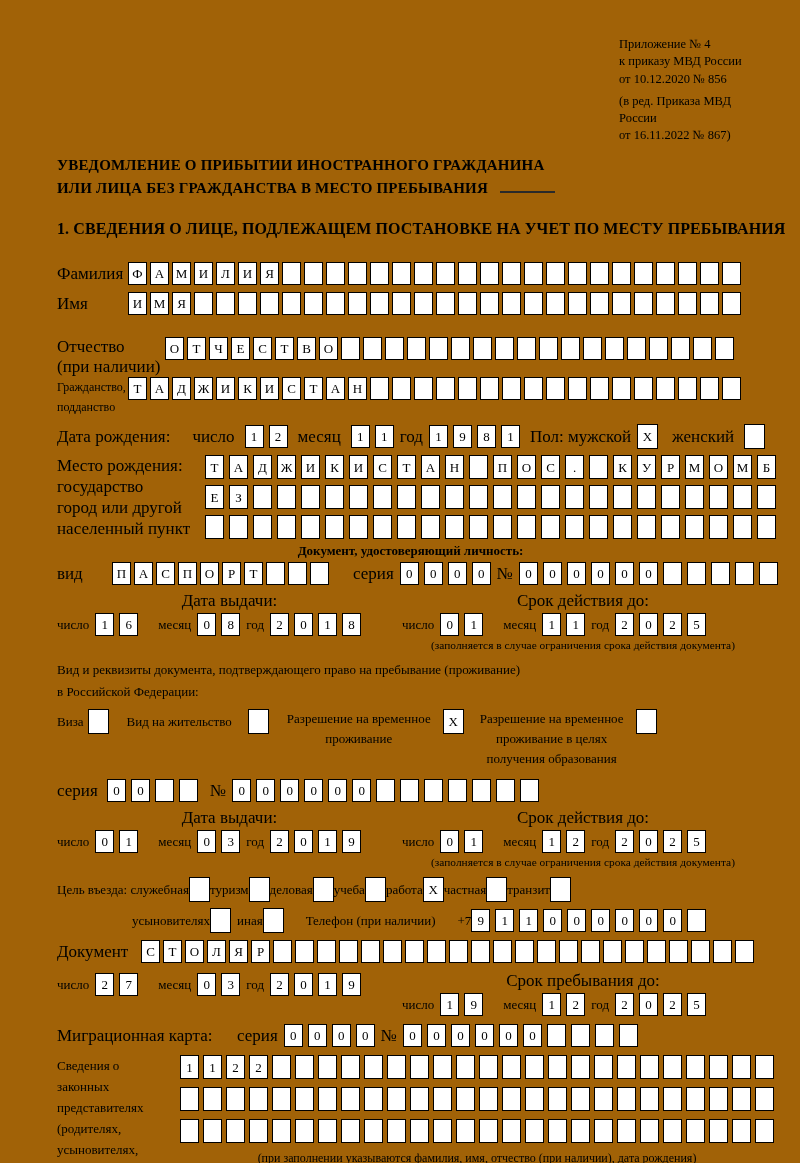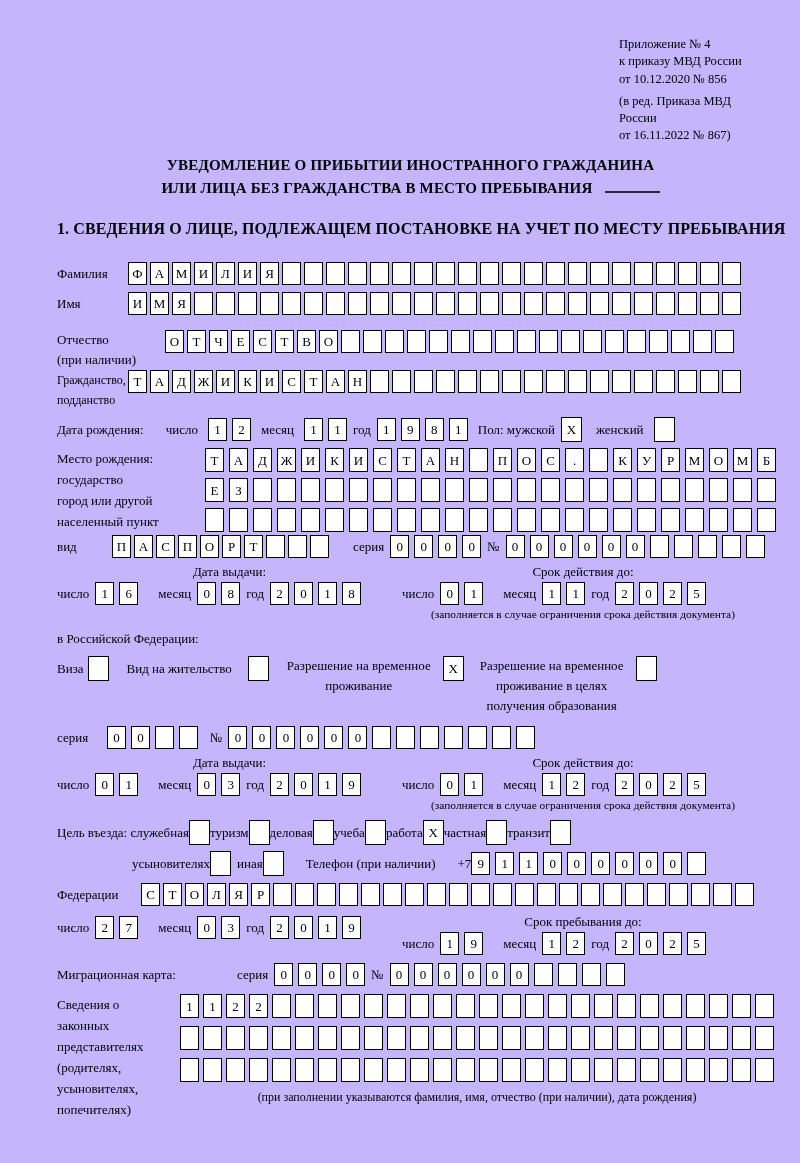--- a/index.html
+++ b/index.html
@@ -2,54 +2,54 @@
 <html lang="ru"><head>
 <meta charset="utf-8">
 <style>
   * { margin:0; padding:0; box-sizing:border-box; }
   html,body { background:#ffffff; }
   body {
     width:800px; height:1163px;
     font-family:"Liberation Serif","DejaVu Serif",serif;
     color:#000;
   }
-  .page { position:relative; width:800px; height:1163px; padding:36px 36px 0 57px; overflow:hidden; background:#c4b5fd; }
+  .page { position:relative; width:800px; height:1163px; padding:36px 36px 0 57px; overflow:hidden; background:#a16207; }
 
   
   .appendix { margin-left:562px; font-size:12.5px; line-height:1.38; }
   .appendix .gap { margin-top:5px; }
   .forma { text-align:right; font-weight:bold; font-size:14px; margin-top:14px; letter-spacing:.4px; }
 
-  .title { text-align:center; font-weight:bold; font-size:15px; margin-top:9px; line-height:1.55; letter-spacing:.2px; }
+  .title { font-weight:bold; font-size:15px; margin-top:9px; line-height:1.55; letter-spacing:.2px; }
   .uline { display:inline-block; width:55px; border-bottom:2px solid #2a2a2a; margin-left:12px; }
 
   .section-head { font-weight:bold; font-size:16px; margin-top:20px; letter-spacing:.1px; white-space:nowrap; }
 
   .frow { display:flex; align-items:center; margin-top:7px; font-size:13px; }
   .frow.top { align-items:flex-start; }
-  .flabel { flex:0 0 auto; font-size:13px; white-space:nowrap; }
+  .flabel { flex:0 0 auto; font-size:17px; white-space:nowrap; }
   .lbl2 { line-height:20px; }
 
   .cells { display:flex; gap:3px; flex:0 0 auto; }
   .cell { flex:0 0 auto; width:19px; height:23px; border:1.6px solid #000;
           display:flex; align-items:center; justify-content:center;
           font-size:13px; line-height:1; background:#fff; }
   .cells-wide { gap:5px; } .cells-wide .cell { width:19px; height:24px; }
   .cells-mid  { gap:4px; } .cells-mid  .cell { width:19px; height:24px; }
   .dcells { display:flex; gap:5px; }
 
   .checkbox { flex:0 0 auto; width:21px; height:25px; border:1.6px solid #000;
           display:flex; align-items:center; justify-content:center; font-size:13px; background:#fff; }
 
   .center-bold { text-align:center; font-weight:bold; font-size:13px; margin-top:4px; }
 
   .daterow { display:flex; margin-top:6px; }
   .dategrp { width:345px; }
   .dategrp.rightg { flex:1; }
-  .dhead { text-align:center; font-size:13px; }
+  .dhead { text-align:center; font-size:17px; }
   .dfields { display:flex; align-items:center; gap:6px; font-size:13px; margin-top:2px; }
   .gsp { width:8px; flex:0 0 auto; }
   .small-note { font-size:11.4px; text-align:center; white-space:nowrap; margin-top:3px; }
 
   .plain { font-size:13px; line-height:22px; margin-top:8px; }
 
   .visarow { display:flex; align-items:flex-start; margin-top:6px; font-size:13px; }
   .vopt { text-align:center; line-height:20px; }
   .visarow .checkbox { margin-top:0; }
 
@@ -145,21 +145,21 @@
         <span class="cell"></span>
         <span class="cell"></span>
         <span class="cell"></span>
         <span class="cell"></span>
         <span class="cell"></span>
         <span class="cell"></span>
         <span class="cell"></span>
       </div>
   </div>
 
-  <div class="frow top" style="margin-top:15px">
+  <div class="frow top" style="margin-top:22px">
     <div class="flabel lbl2" style="width:108px">
       <div>Отчество</div>
       <div>(при наличии)</div>
     </div>
     <div class="cells">
         <span class="cell">О</span>
         <span class="cell">Т</span>
         <span class="cell">Ч</span>
         <span class="cell">Е</span>
         <span class="cell">С</span>
@@ -331,20 +331,21 @@
           <span class="cell"></span>
           <span class="cell"></span>
           <span class="cell"></span>
           <span class="cell"></span>
           <span class="cell"></span>
           <span class="cell"></span>
         </div>
     </div>
   </div>
 
+  <div class="center-bold">Документ, удостоверяющий личность:</div>
 
   <div class="frow" style="margin-top:3px">
     <span class="flabel" style="width:55px">вид</span>
     <span class="cells">
         <span class="cell">П</span>
         <span class="cell">А</span>
         <span class="cell">С</span>
         <span class="cell">П</span>
         <span class="cell">О</span>
         <span class="cell">Р</span>
@@ -420,20 +421,21 @@
             <span class="cell">0</span>
             <span class="cell">2</span>
             <span class="cell">5</span>
           </span>
       </div>
       <div class="small-note">(заполняется в случае ограничения срока действия документа)</div>
     </div>
   </div>
 
   <div class="plain">
+    <div>Вид и реквизиты документа, подтверждающего право на пребывание (проживание)</div>
     <div>в Российской Федерации:</div>
   </div>
 
   <div class="visarow">
     <span style="line-height:25px">Виза</span>
     <span class="checkbox" style="margin-left:4px"></span>
     <span style="line-height:25px; margin-left:18px">Вид на жительство</span>
     <span class="checkbox" style="margin-left:16px"></span>
     <span class="vopt" style="margin-left:18px">
       <span>Разрешение на временное</span><br>
@@ -556,21 +558,21 @@
         <span class="cell">0</span>
         <span class="cell">0</span>
         <span class="cell">0</span>
         <span class="cell">0</span>
         <span class="cell">0</span>
         <span class="cell"></span>
       </span>
   </div>
 
   <div class="frow" style="margin-top:7px">
-    <div class="flabel" style="width:84px">Федерации</div>
+    <div class="flabel" style="width:84px">Документ</div>
     <div class="cells">
         <span class="cell">С</span>
         <span class="cell">Т</span>
         <span class="cell">О</span>
         <span class="cell">Л</span>
         <span class="cell">Я</span>
         <span class="cell">Р</span>
         <span class="cell"></span>
         <span class="cell"></span>
         <span class="cell"></span>

